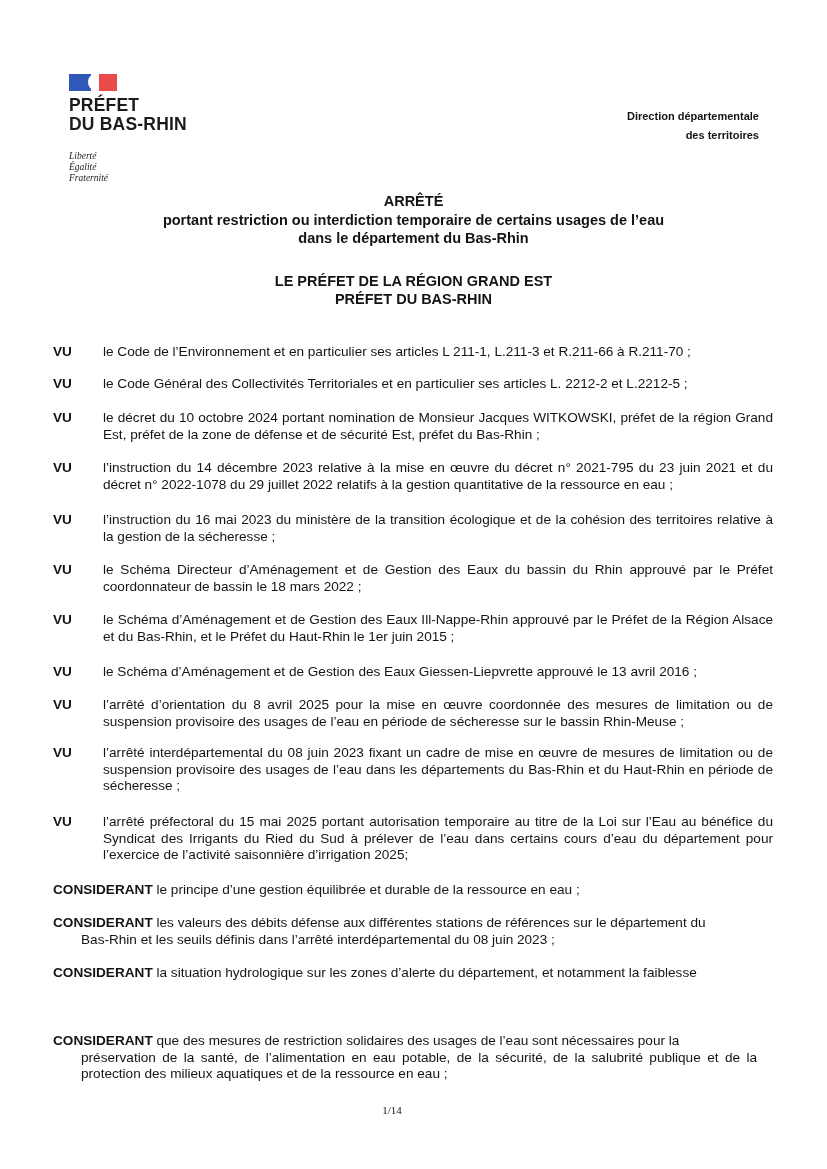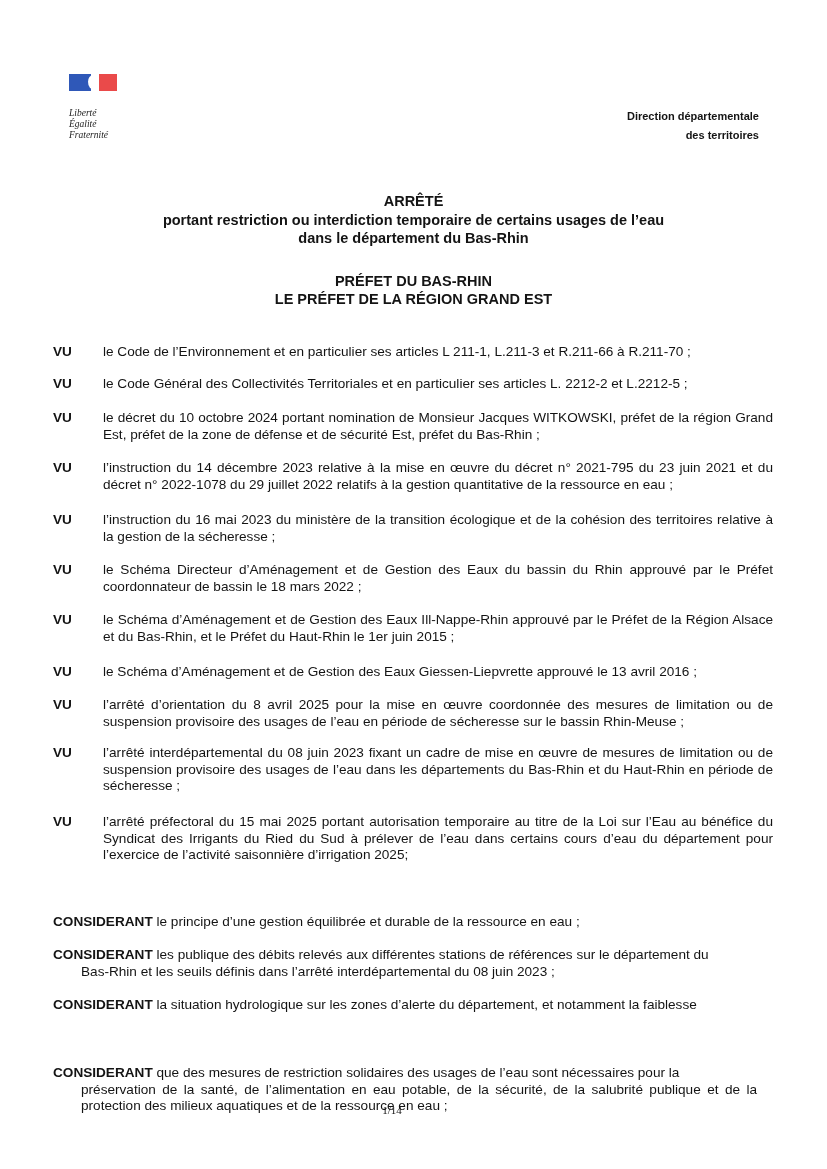--- a/index.html
+++ b/index.html
@@ -14,55 +14,59 @@
   .motto { font-family: "Liberation Serif", serif; font-style: italic; font-size: 9.5px; line-height: 11px; margin-top: 17px; color: #222; }
   .direction { position: absolute; right: 68px; top: 107px; text-align: right; font-weight: bold; font-size: 11px; line-height: 19px; }
   .title-block { position: absolute; left: 0; width: 827px; text-align: center; font-weight: bold; }
   .t1 { top: 192px; font-size: 14.5px; line-height: 18px; }
   .t2 { top: 211px; font-size: 14.5px; line-height: 18px; text-align: center; }
   .t3 { top: 272px; font-size: 14.5px; line-height: 18px; }
   .body-text { position: absolute; left: 0; width: 827px; font-family: "Liberation Sans", sans-serif; font-size: 13.6px; line-height: 16.6px; }
   .vu { position: absolute; left: 53px; width: 720px; }
   .vu .kw { position: absolute; left: 0; top: 0; font-weight: bold; }
   .vu .txt { margin-left: 50px; text-align: justify; }
-  .cons { position: absolute; left: 53px; width: 704px; text-align: justify; margin-top: 32px; }
+  .cons { position: absolute; left: 53px; width: 704px; text-align: justify; }
   .cons .kw { font-weight: bold; }
   .cons .cont { padding-left: 28px; }
   .footer { position: absolute; left: 0; width: 784px; top: 1104px; text-align: center; font-family: "Liberation Serif", serif; font-size: 11px; }
 </style>
 </head>
 <body>
 
 <div class="logo">
   <div class="flag">
     <div class="blue"></div>
       <div class="white"></div>
       <div class="red"></div>
       <div class="profile"></div>
+  </div>
+  <div class="logo-title">
+    <div>PRÉFET</div>
+    <div>DU BAS-RHIN</div>
   </div>
   <div class="motto">
     <div>Liberté</div>
     <div>Égalité</div>
     <div>Fraternité</div>
   </div>
 </div>
 
 <div class="direction">
   <div>Direction départementale</div>
   <div>des territoires</div>
 </div>
 
 <div class="title-block t1">ARRÊTÉ</div>
 <div class="title-block t2">
   <div>portant restriction ou interdiction temporaire de certains usages de l’eau</div>
   <div>dans le département du Bas-Rhin</div>
 </div>
 <div class="title-block t3">
+  <div>LE PRÉFET DE LA RÉGION GRAND EST</div>
   <div>PRÉFET DU BAS-RHIN</div>
-  <div>LE PRÉFET DE LA RÉGION GRAND EST</div>
 </div>
 
 <div class="body-text">
   <div class="vu" style="top:344px">
       <span class="kw">VU</span>
       <div class="txt">le Code de l’Environnement et en particulier ses articles L 211-1, L.211-3 et R.211-66 à R.211-70 ;</div>
     </div>
   <div class="vu" style="top:376px">
       <span class="kw">VU</span>
       <div class="txt">le Code Général des Collectivités Territoriales et en particulier ses articles L. 2212-2 et L.2212-5 ;</div>
@@ -103,21 +107,21 @@
       <span class="kw">VU</span>
       <div class="txt">l’arrêté préfectoral du 15 mai 2025 portant autorisation temporaire au titre de la Loi sur l’Eau au bénéfice du Syndicat des Irrigants du Ried du Sud à prélever de l’eau dans certains cours d’eau du département pour l’exercice de l’activité saisonnière d’irrigation 2025;</div>
     </div>
 </div>
 
 <div class="body-text">
   <div class="cons" style="top:882px; left:53px">
     <span class="kw">CONSIDERANT</span> <span>le principe d’une gestion équilibrée et durable de la ressource en eau ;</span>
   </div>
   <div class="cons" style="top:915px">
-    <span class="kw">CONSIDERANT</span> <span>les publique des débits relevés aux différentes stations de références sur le département du</span>
+    <span class="kw">CONSIDERANT</span> <span>les valeurs des débits défense aux différentes stations de références sur le département du</span>
     <div class="cont">Bas-Rhin et les seuils définis dans l’arrêté interdépartemental du 08 juin 2023 ;</div>
   </div>
   <div class="cons" style="top:965px">
     <span class="kw">CONSIDERANT</span> <span>la situation hydrologique sur les zones d’alerte du département, et notamment la faiblesse</span>
   </div>
   <div class="cons" style="top:1033px">
     <span class="kw">CONSIDERANT</span> <span>que des mesures de restriction solidaires des usages de l’eau sont nécessaires pour la</span>
     <div class="cont">préservation de la santé, de l’alimentation en eau potable, de la sécurité, de la salubrité publique et de la protection des milieux aquatiques et de la ressource en eau ;</div>
   </div>
 </div>

